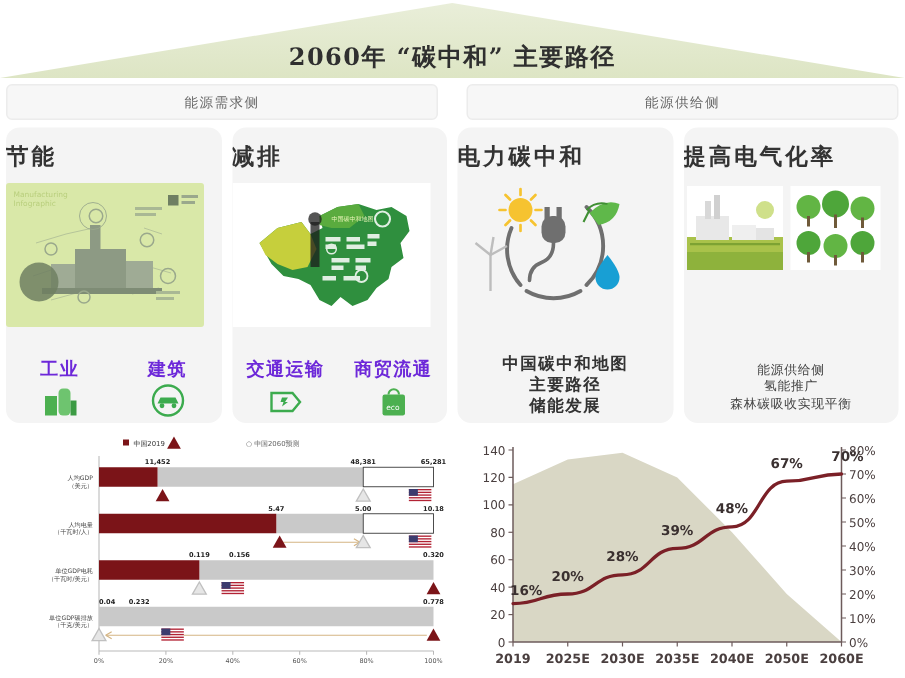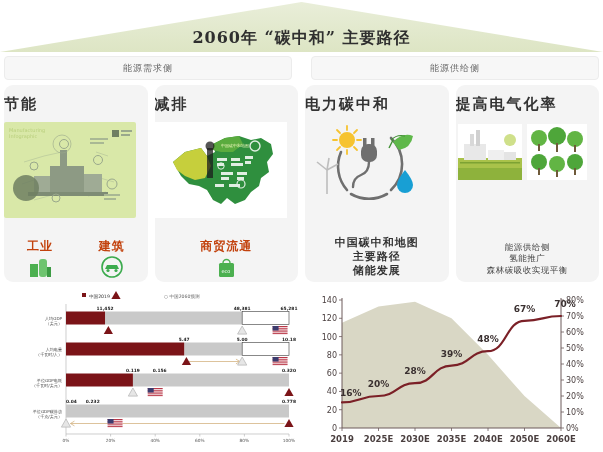--- a/index.html
+++ b/index.html
@@ -38,21 +38,21 @@
   
   .art1{margin-top:8px;width:132px;height:96px;background:#d9e8a8;position:relative;overflow:hidden;border-radius:2px;}
   .a1-ftxt{position:absolute;left:5px;top:5px;font-size:5px;color:#b9cf7d;line-height:6px;width:55px;}
 
   
   .art2{margin-top:8px;width:132px;height:96px;position:relative;background:#fff;overflow:hidden;}
 
   
   .iconrow{position:absolute;bottom:4px;left:0;width:100%;display:flex;justify-content:space-around;align-items:flex-end;}
   .icol{display:flex;flex-direction:column;align-items:center;}
-  .icol .cap{font-size:12px;font-weight:bold;color:#c2410c;letter-spacing:1px;
+  .icol .cap{font-size:12px;font-weight:bold;color:#6d28d9;letter-spacing:1px;
         font-family:"DejaVu Serif","Liberation Serif",serif;white-space:nowrap;}
   .icol .gly{margin-top:1px;font-size:17px;color:#3cab4e;line-height:18px;}
 
   
   .art3{margin-top:4px;width:128px;height:92px;position:relative;}
   .p3txt{position:absolute;bottom:4px;left:0;width:100%;text-align:center;
         font-size:11px;line-height:14px;font-weight:bold;color:#333;letter-spacing:1px;
         font-family:"DejaVu Serif","Liberation Serif",serif;}
 
   
@@ -171,20 +171,27 @@
             <circle cx="100" cy="24" r="5" fill="none" stroke="#ffffff" stroke-width="1.4"></circle>
             <circle cx="86" cy="62" r="4" fill="none" stroke="#ffffff" stroke-width="1.2"></circle>
             <circle cx="66" cy="44" r="3.2" fill="none" stroke="#ffffff" stroke-width="1"></circle>
           </g>
           <rect x="52" y="26" width="6" height="30" fill="#1c1c1c" opacity="0.75"></rect>
           <circle cx="55" cy="24" r="4.5" fill="#1c1c1c" opacity="0.75"></circle>
           <text x="66" y="25" font-size="4" fill="#eaf5b8">中国碳中和地图</text>
         </svg>
       </div>
       <div class="iconrow">
+        <div class="icol">
+          <div class="cap">交通运输</div>
+          <svg class="gly" width="26" height="22">
+            <path d="M4 6 h14 l5 6 -5 6 H4 z" fill="none" stroke="#3cab4e" stroke-width="1.6"></path>
+            <path d="M11 9 l4 0 -2 3 2 0 -4 3 1 -3 -2 0 z" fill="#3cab4e"></path>
+          </svg>
+        </div>
         <div class="icol">
           <div class="cap">商贸流通</div>
           <svg class="gly" width="26" height="22">
             <rect x="6" y="7" width="15" height="14" fill="#4cb050" rx="1.5"></rect>
             <path d="M10 7 a3.5 3.5 0 0 1 7 0" fill="none" stroke="#4cb050" stroke-width="1.4"></path>
             <text x="8.5" y="17" font-size="5" fill="#ffffff">eco</text>
           </svg>
         </div>
       </div>
     </div>

